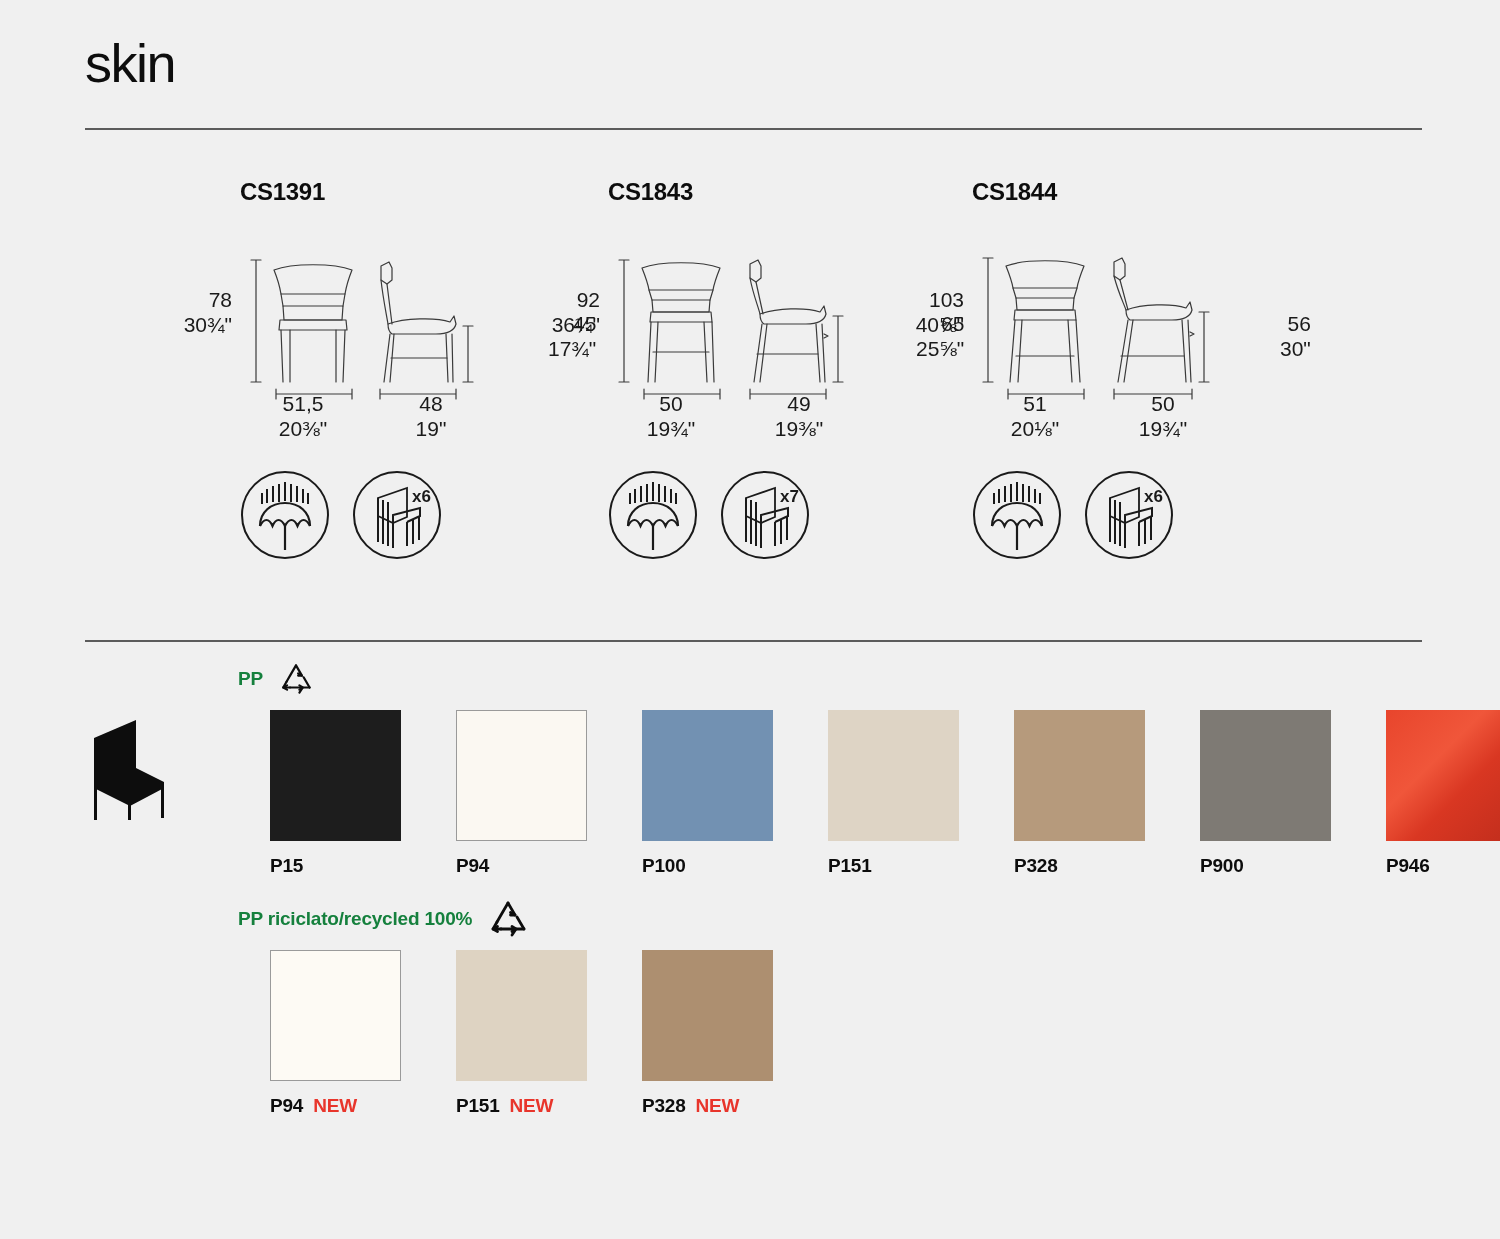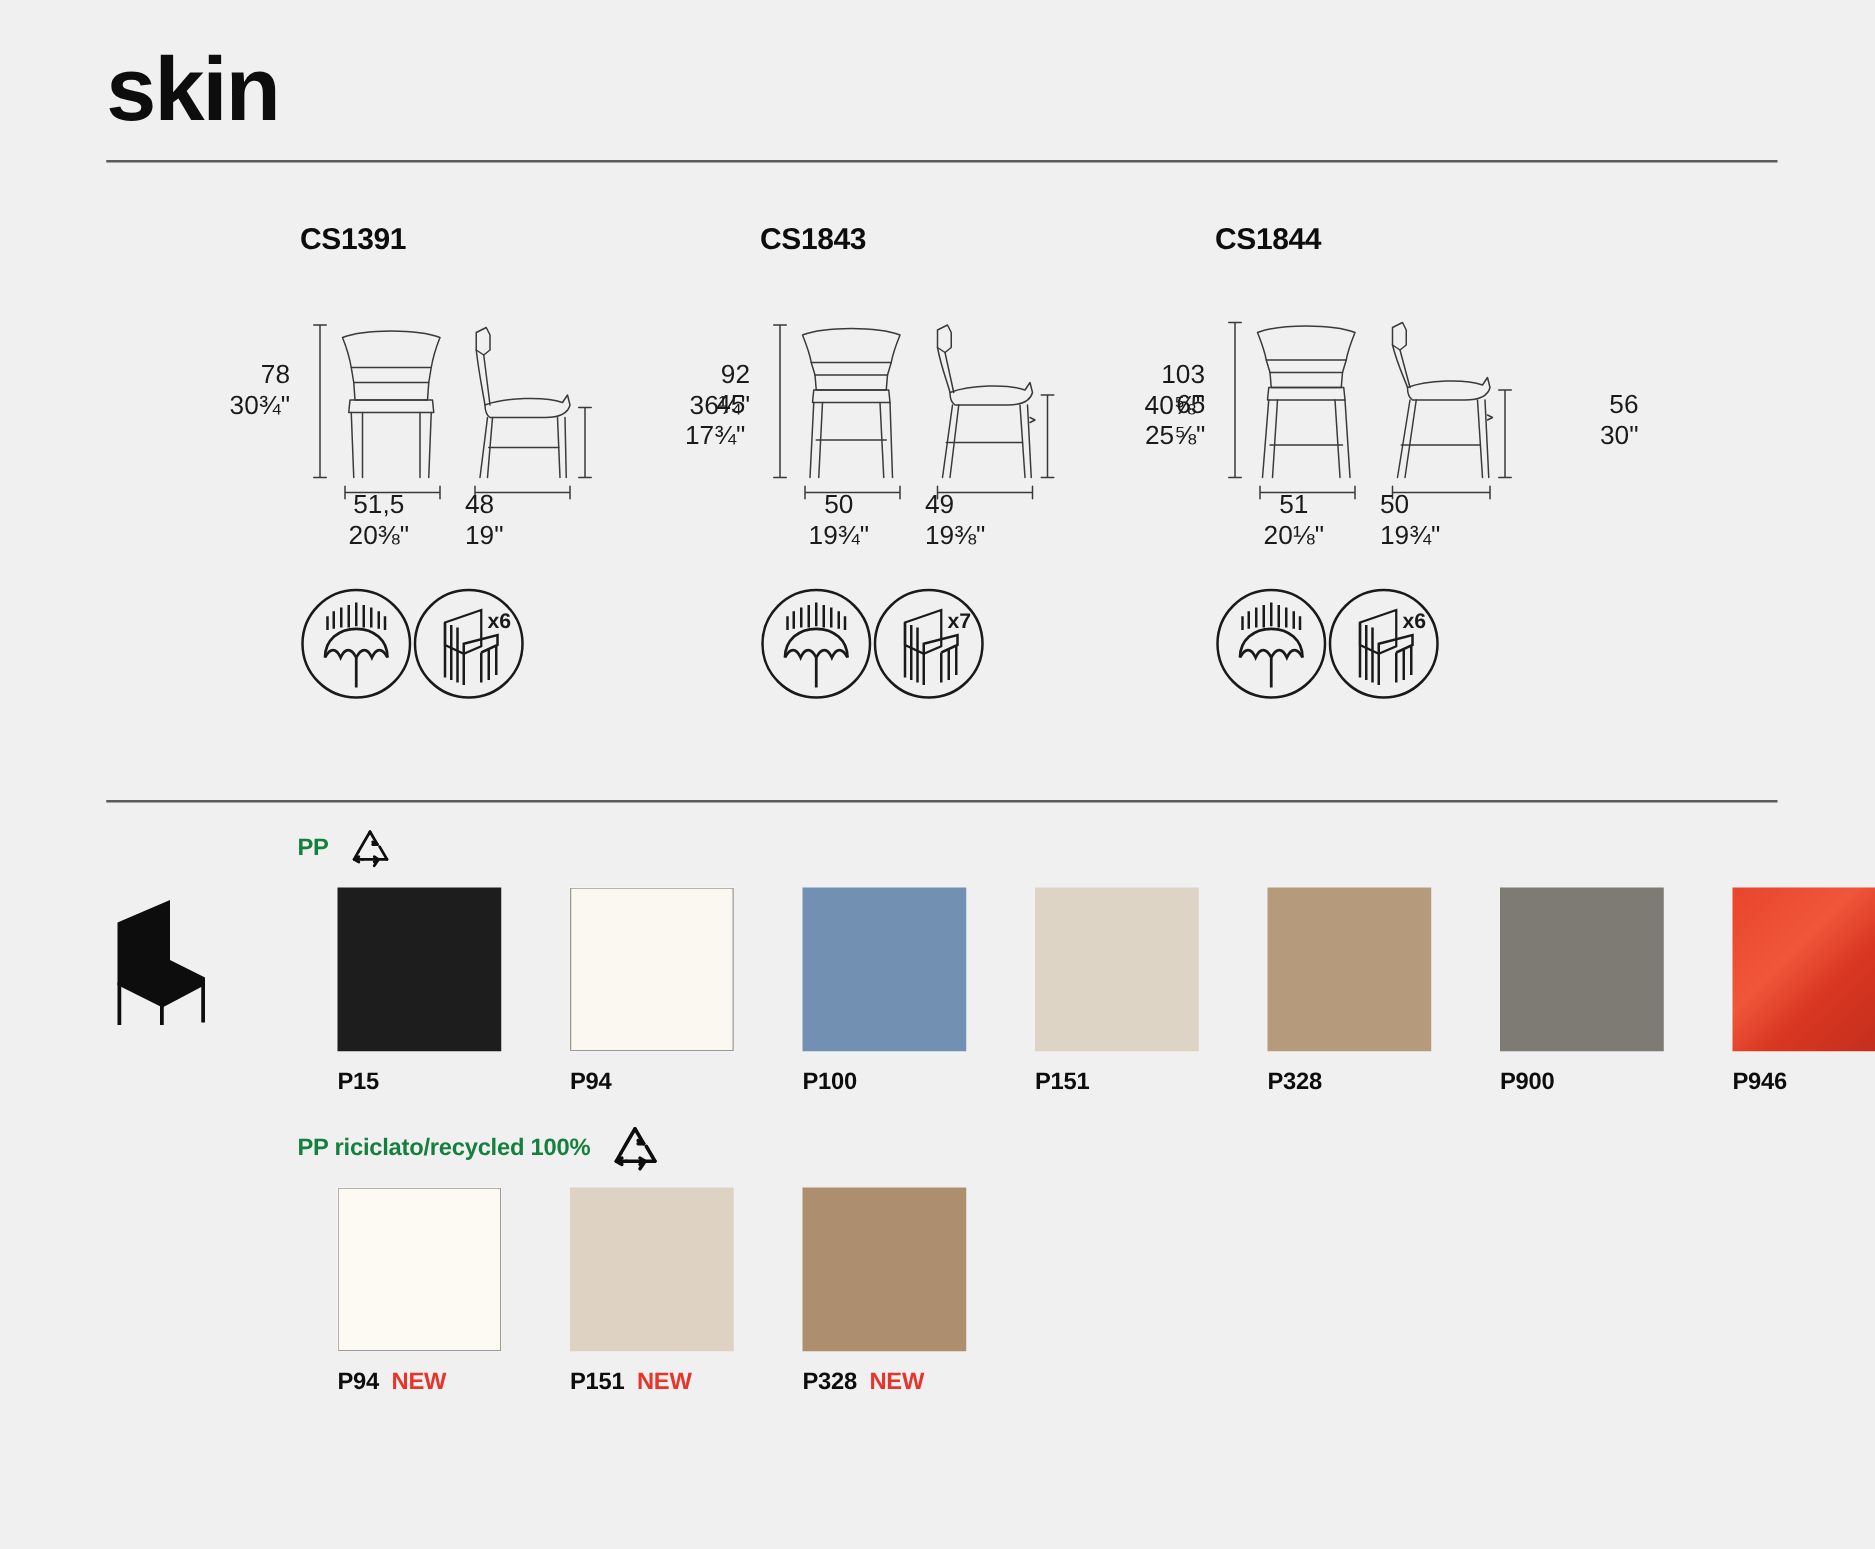--- a/index.html
+++ b/index.html
@@ -14,22 +14,22 @@
     font-family: "Liberation Sans", sans-serif;
     color: #111;
     overflow: hidden;
   }
 
   
   .page-title {
     position: absolute;
     left: 85px;
     top: 36px;
-    font-size: 72px;
-    font-weight: 700;
+    font-size: 54px;
+    font-weight: 400;
     letter-spacing: -1.5px;
     line-height: 1;
     color: #0d0d0d;
   }
 
   
   .divider {
     position: absolute;
     left: 85px;
     width: 1337px;
@@ -77,27 +77,28 @@
     font-size: 21px;
     line-height: 1.18;
     color: #1a1a1a;
     white-space: nowrap;
   }
   .dim-text .v2 { display: block; }
 
   .dim-height-left  { right: 100%; top: 34px; text-align: right; padding-right: 8px; }
   .dim-height-right { left: 100%; top: 58px; text-align: right; padding-left: 8px; }
   .dim-w1 { left: 0; top: 138px; width: 126px; text-align: center; }
-  .dim-w2 { left: 132px; top: 138px; width: 118px; }
+  .dim-w2 { left: 132px; top: 138px; width: 118px; text-align: center; }
 
   
   .badges {
     position: absolute;
     top: 470px;
     display: flex;
+    gap: 22px;
   }
   .badges.m0 { left: 240px; }
   .badges.m1 { left: 608px; }
   .badges.m2 { left: 972px; }
   .badge { width: 90px; height: 90px; }
 
   
   .materials {
     position: absolute;
     left: 0;

